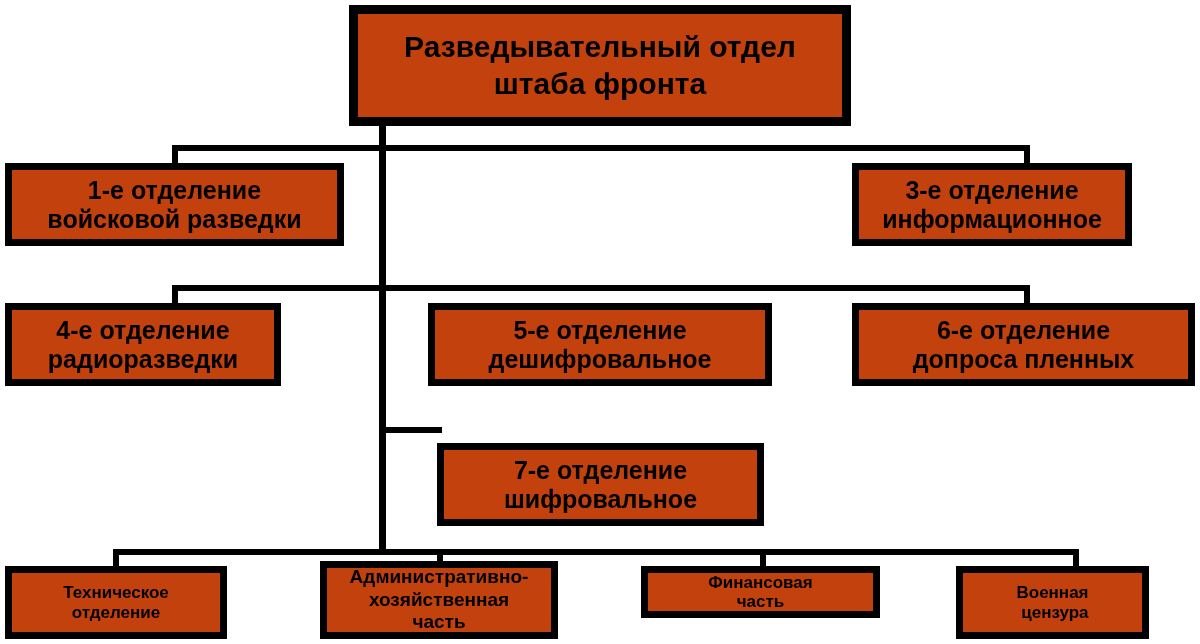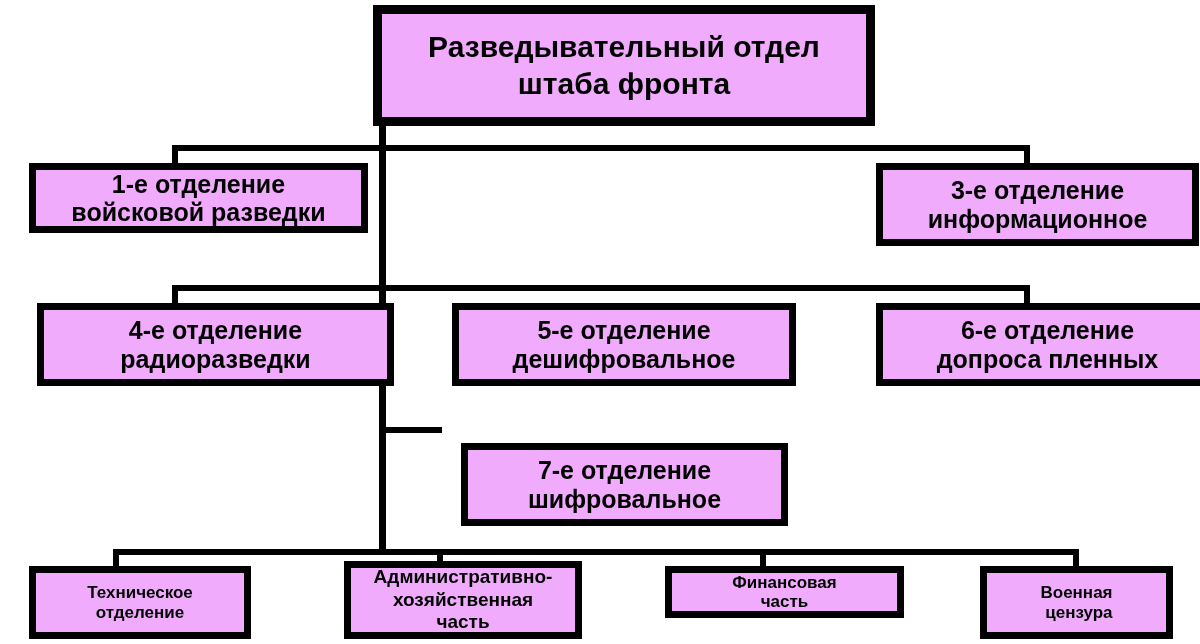--- a/index.html
+++ b/index.html
@@ -13,32 +13,31 @@
   #chart-root {
     position: relative;
     width: 1200px;
     height: 644px;
     background: #ffffff;
     overflow: hidden;
   }
   .node {
     position: absolute;
     box-sizing: border-box;
-    background: #f0abfc;
+    background: #c2410c;
     border: 7px solid #000000;
     display: flex;
     align-items: center;
     justify-content: center;
     text-align: center;
     font-weight: bold;
     color: #000000;
     line-height: 1.14;
     white-space: pre-line;
     z-index: 3;
-    margin-left: 24px;
   }
   .node.root {
     border-width: 9px;
     font-size: 30px;
     line-height: 1.22;
   }
   .node.dept {
     font-size: 25px;
   }
   .node.unit {
@@ -74,28 +73,28 @@
 
   <div class="conn" style="left:113px; top:549px; width:966px; height:6px;"></div>
   <div class="conn" style="left:113px; top:549px; width:6px; height:21px;"></div>
   <div class="conn" style="left:437px; top:549px; width:6px; height:16px;"></div>
   <div class="conn" style="left:760px; top:549px; width:6px; height:21px;"></div>
   <div class="conn" style="left:1073px; top:549px; width:6px; height:21px;"></div>
 
   <div class="node root" style="left:349px; top:5px; width:502px; height:121px;">Разведывательный отдел
 штаба фронта</div>
 
-  <div class="node dept" style="left:5px; top:163px; width:339px; height:70px;text-align:center;">1-е отделение
+  <div class="node dept" style="left:5px; top:163px; width:339px; height:83px;text-align:center;">1-е отделение
 войсковой разведки</div>
 
 
-  <div class="node dept" style="left:852px; top:163px; width:323px; height:83px;">3-е отделение
+  <div class="node dept" style="left:852px; top:163px; width:280px; height:83px;">3-е отделение
 информационное</div>
 
-  <div class="node dept" style="left:13px; top:303px; width:357px; height:83px;">4-е отделение
+  <div class="node dept" style="left:5px; top:303px; width:276px; height:83px;">4-е отделение
 радиоразведки</div>
 
   <div class="node dept" style="left:428px; top:303px; width:344px; height:83px;">5-е отделение
 дешифровальное</div>
 
   <div class="node dept" style="left:852px; top:303px; width:343px; height:83px;">6-е отделение
 допроса пленных</div>
 
   <div class="node dept" style="left:437px; top:443px; width:327px; height:83px;">7-е отделение
 шифровальное</div>

